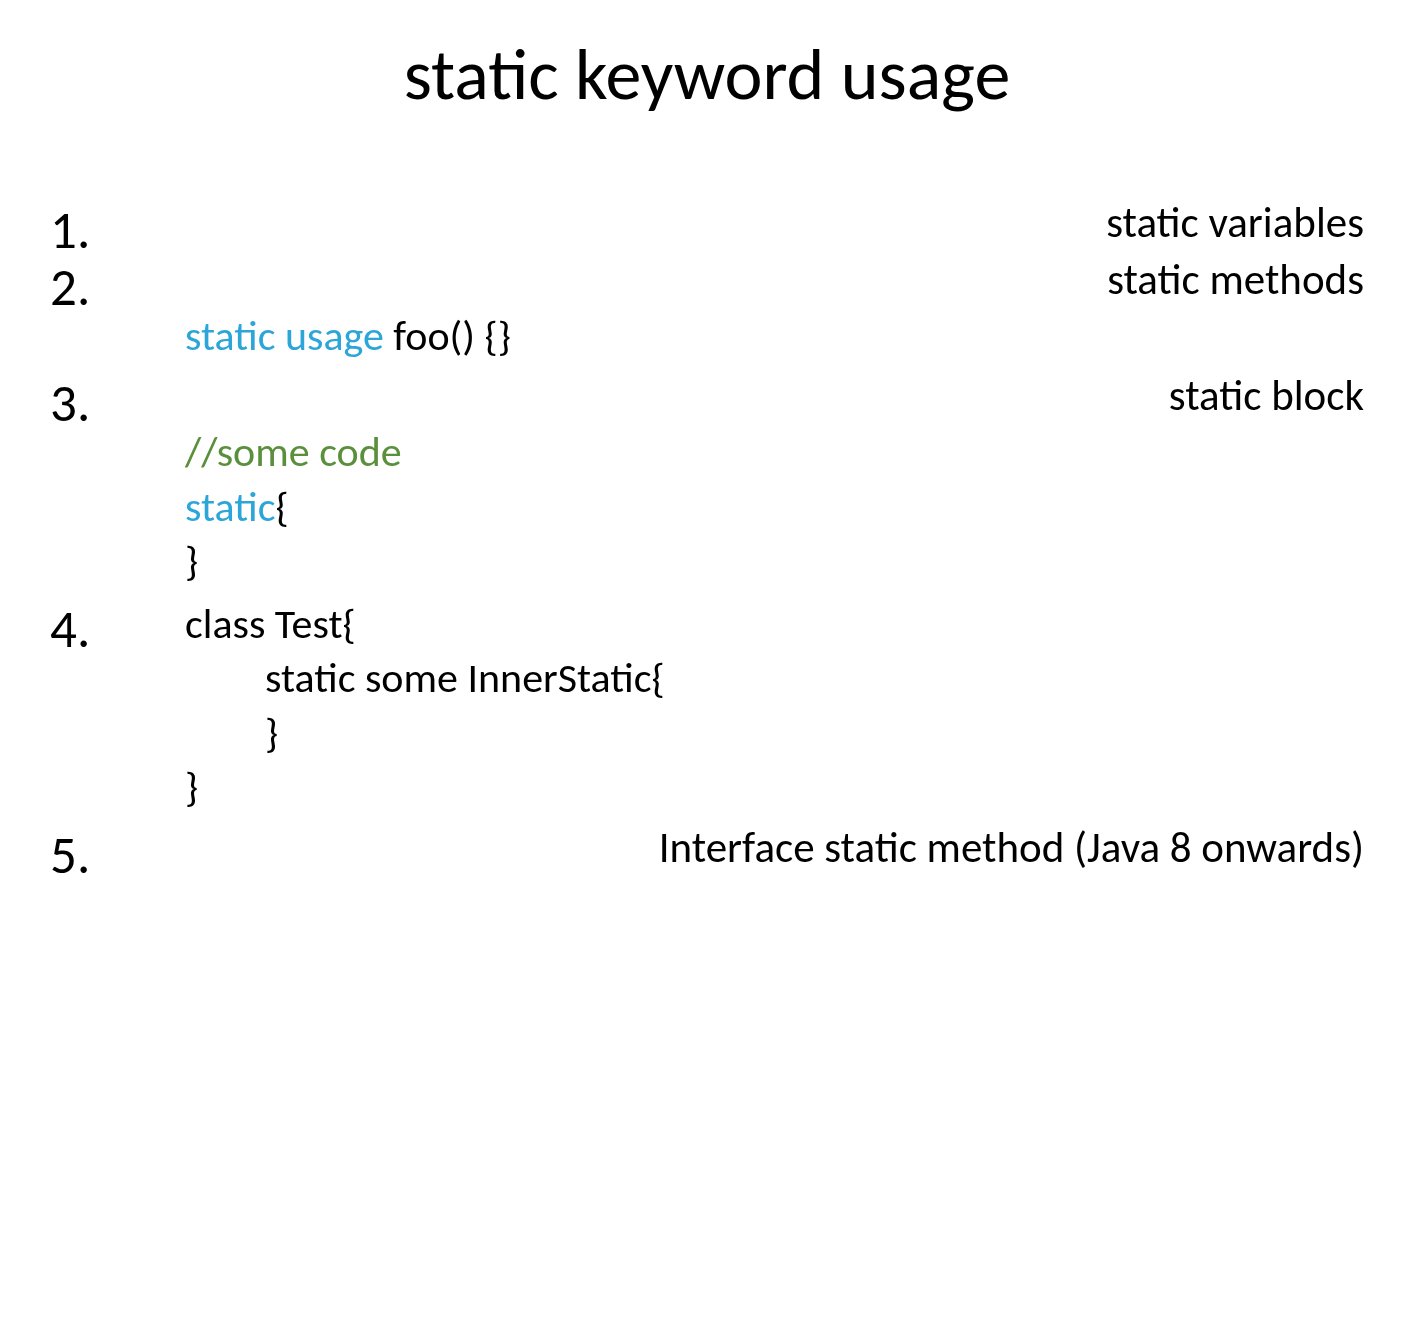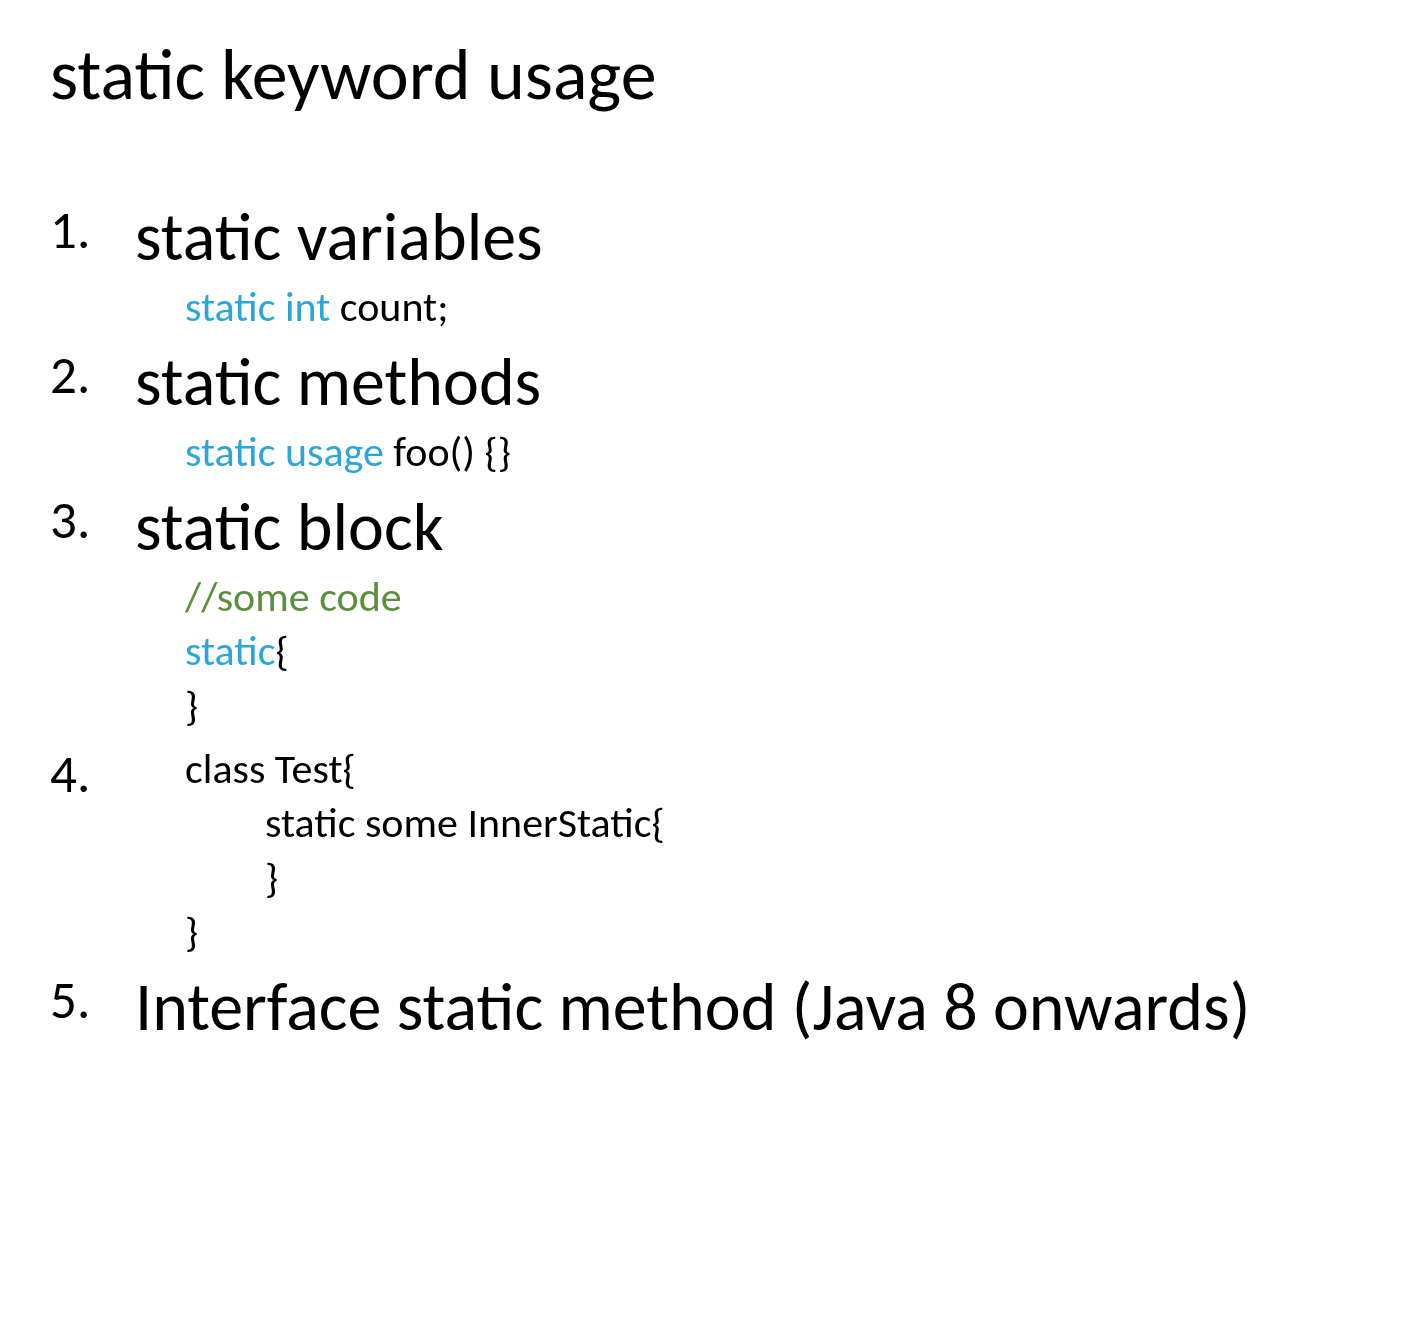--- a/index.html
+++ b/index.html
@@ -10,44 +10,45 @@
     body {
       font-family: Calibri, 'Segoe UI', Arial, sans-serif;
       background: #ffffff;
       width: 1414px;
       height: 1318px;
       padding: 30px 50px;
       color: #000000;
     }
     .title {
       font-size: 72px;
-      text-align: left;
+      text-align: center;
       margin-bottom: 80px;
       font-weight: 400;
     }
     .list {
       list-style: none;
       counter-reset: item;
     }
     .list-item {
       counter-increment: item;
       position: relative;
       padding-left: 85px;
       margin-bottom: 8px;
     }
     .list-item::before {
       content: counter(item) ".";
       position: absolute;
       left: 0;
       font-size: 53px;
     }
     .item-title {
-      font-size: 68px;
+      font-size: 43px;
       font-weight: 400;
       line-height: 1.15;
+      text-align: right;
     }
     .code-block {
       padding-left: 50px;
       font-size: 42px;
       line-height: 1.3;
       margin-top: 4px;
       margin-bottom: 4px;
     }
     .code-line {
       white-space: pre;
@@ -66,23 +67,20 @@
     }
   </style>
 </head>
 <body>
 
 <h1 class="title">static keyword usage</h1>
 
 <ol class="list">
   <li class="list-item">
     <div class="item-title">static variables</div>
-    <div class="code-block">
-      <div class="code-line"><span class="keyword">static int </span><span class="normal">count;</span></div>
-    </div>
   </li>
   <li class="list-item">
     <div class="item-title">static methods</div>
     <div class="code-block">
       <div class="code-line"><span class="keyword">static usage </span><span class="normal">foo() {}</span></div>
     </div>
   </li>
   <li class="list-item">
     <div class="item-title">static block</div>
     <div class="code-block">

